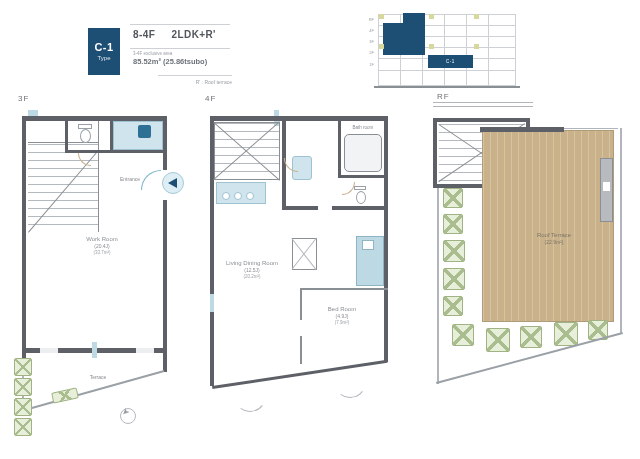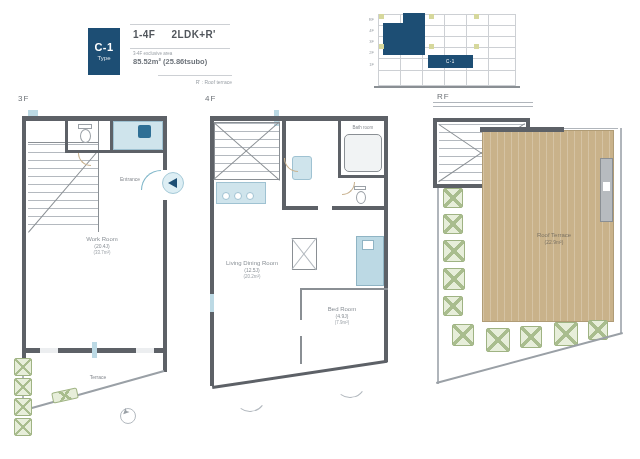--- a/index.html
+++ b/index.html
@@ -39,21 +39,21 @@
 
 <div id="canvas">
 
   <div class="abs" style="left:0;top:0;width:300px;height:95px;">
     <div class="abs navy" style="left:88px;top:28px;width:32px;height:47px;color:#fff;text-align:center;">
       <div style="font-size:11px;font-weight:bold;margin-top:13px;letter-spacing:.5px;">C-1</div>
       <div style="font-size:6px;margin-top:2px;opacity:.85;">Type</div>
     </div>
     <div class="gline" style="left:130px;top:24px;width:100px;height:1px;"></div>
     <div class="txt" style="left:133px;top:29px;font-size:10px;font-weight:bold;color:#51565c;letter-spacing:.4px;">
-      <span>1-4F</span>
+      <span>8-4F</span>
       <span style="display:inline-block;width:10px;"></span>
       <span>2LDK+R'</span>
     </div>
     <div class="gline" style="left:130px;top:48px;width:100px;height:1px;"></div>
     <div class="txt" style="left:133px;top:51px;font-size:4.5px;color:#9ba1a7;">3-4F exclusive area</div>
     <div class="txt" style="left:133px;top:57px;font-size:7.5px;font-weight:bold;color:#6d737a;">85.52m² (25.86tsubo)</div>
     <div class="gline" style="left:158px;top:75px;width:74px;height:1px;"></div>
     <div class="txt" style="left:150px;top:79px;width:82px;text-align:right;font-size:5px;color:#9ba1a7;">R' : Roof terrace</div>
   </div>
 

